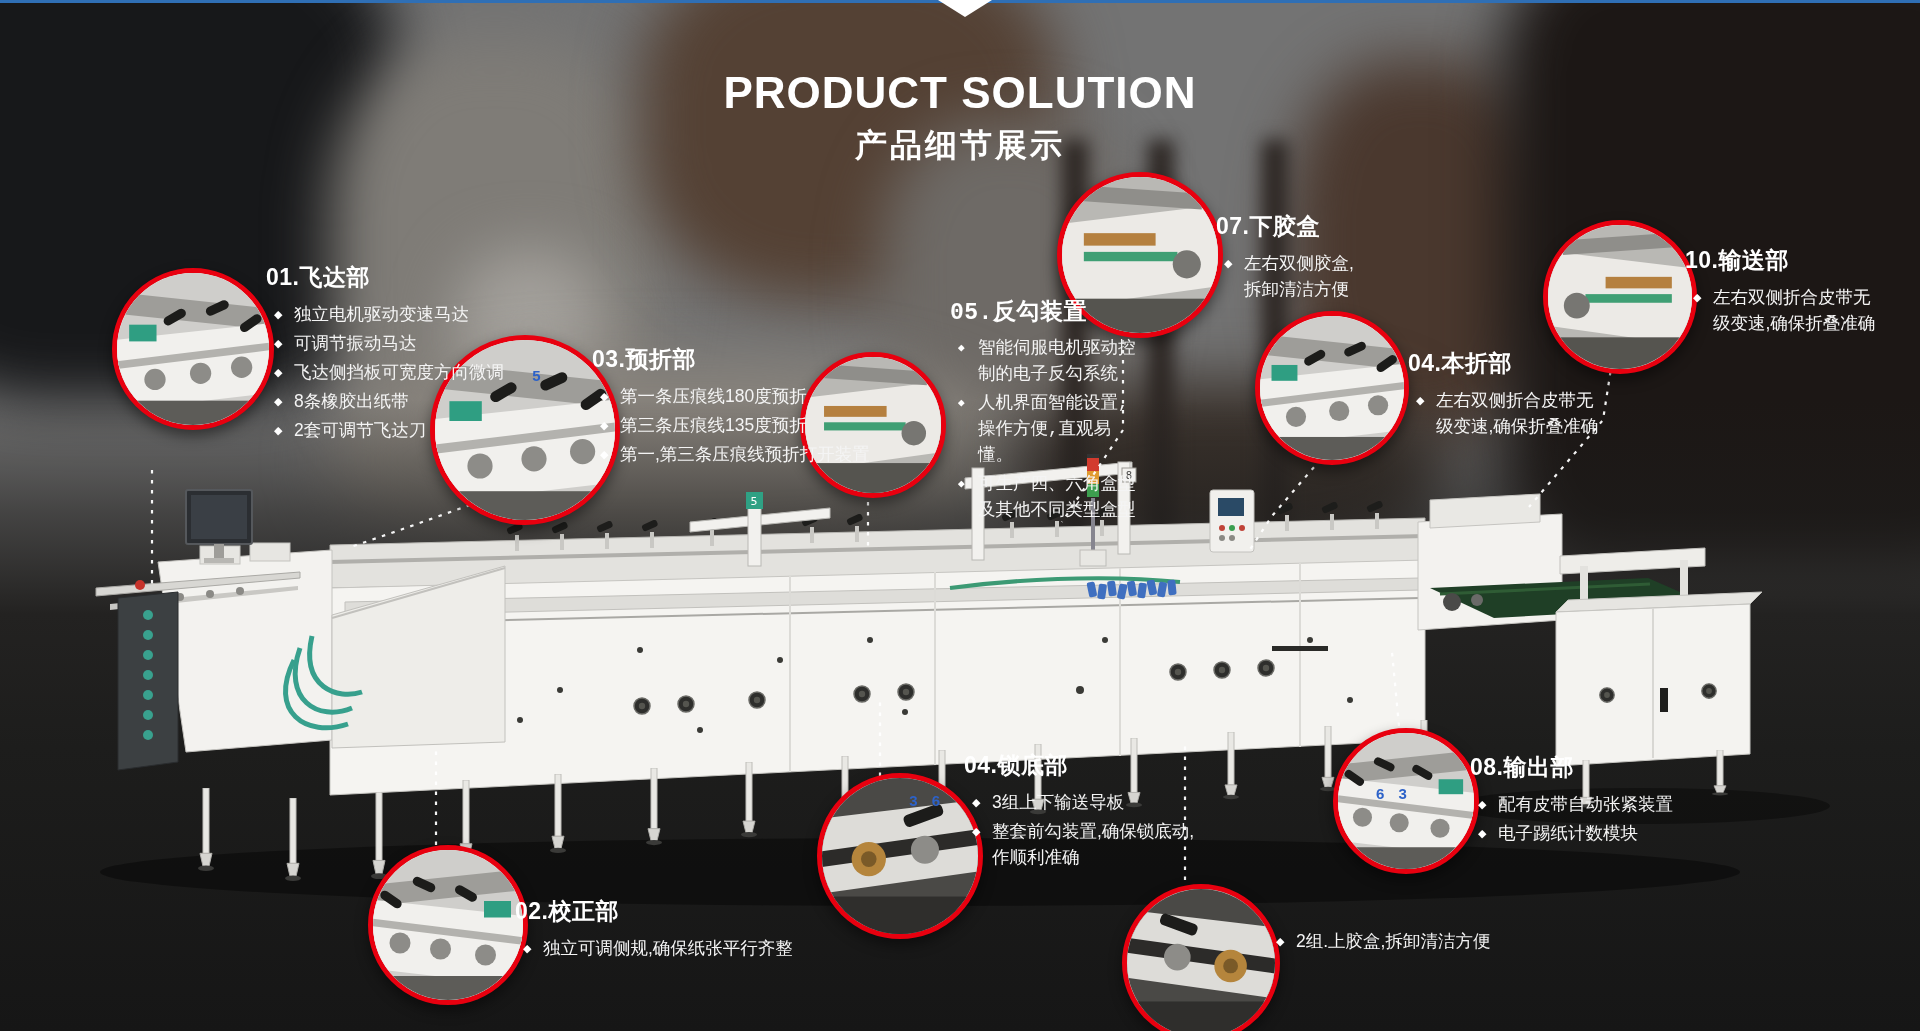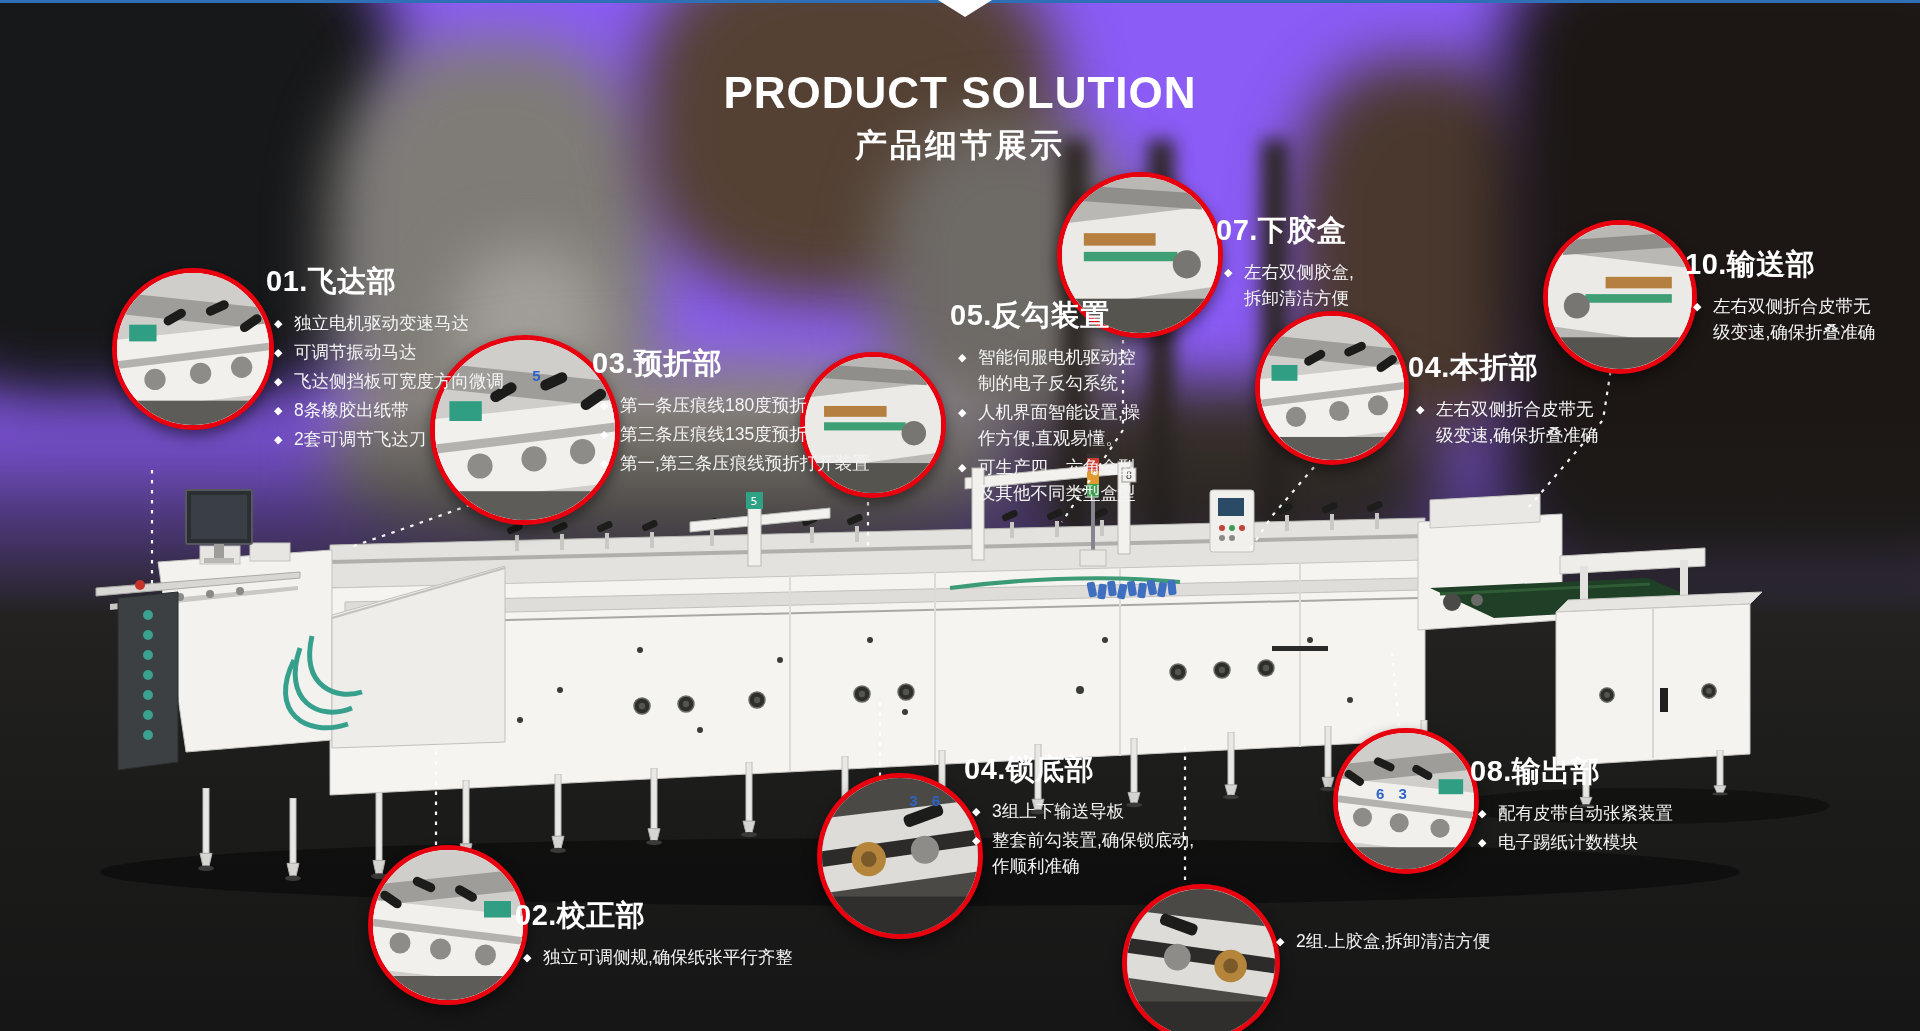--- a/index.html
+++ b/index.html
@@ -1,17 +1,17 @@
 <!DOCTYPE html>
 <html style="--accent: #e8000f;"><head>
 <meta charset="utf-8">
 <style>
   html,body{margin:0;padding:0;background:#111;}
   #page{position:relative;width:1920px;height:1031px;overflow:hidden;
-        background:#8b5cf6;font-family:"Liberation Sans","DejaVu Sans",sans-serif;}
+        background:#737373;font-family:"Liberation Sans","DejaVu Sans",sans-serif;}
   
   .blob{position:absolute;filter:blur(30px);border-radius:40%;}
   .b1{left:-120px;top:-80px;width:520px;height:480px;background:#17181a;border-radius:30%;}
   .b2{left:330px;top:40px;width:330px;height:430px;background:#7f7c77;}
   .b3{left:455px;top:250px;width:150px;height:170px;background:#a3a09b;}
   .b4{left:640px;top:-60px;width:420px;height:360px;background:#544134;}
   .b5{left:880px;top:120px;width:260px;height:330px;background:#6e6a66;}
   .b6{left:330px;top:360px;width:680px;height:200px;background:#88837c;}
   .b7{left:1290px;top:60px;width:260px;height:380px;background:#4a382e;}
   .b8{left:1500px;top:-60px;width:520px;height:640px;background:#1c1715;border-radius:20%;}
@@ -32,41 +32,41 @@
   
   svg.machine{position:absolute;left:0;top:0;width:1920px;height:1031px;}
   
   .circle{position:absolute;border-radius:50%;border:5px solid var(--accent,#e8000f);
      box-shadow:inset 0 0 0 3px #fff, 0 6px 14px rgba(0,0,0,.45);overflow:hidden;background:#cfcecb;}
   .circle svg{position:absolute;left:0;top:0;width:100%;height:100%;}
   .mirror svg{transform:scaleX(-1);}
   .digits{position:absolute;color:#2d62c8;font-weight:bold;font-size:15px;letter-spacing:5px;z-index:3;}
   
   .ct{position:absolute;color:#fff;}
-  .ct h3{margin:0 0 7px 0;font-size:29px;font-weight:bold;letter-spacing:.5px;}
+  .ct h3{margin:0 0 7px 0;font-size:23px;font-weight:bold;letter-spacing:.5px;}
   .ct ul{list-style:none;margin:8px;padding:0;font-size:17.5px;}
   .ct li{position:relative;padding-left:20px;margin:0 0 3px 0;line-height:26px;color:#f4f4f4;}
   .ct li::before{content:"\25C6";position:absolute;left:0;top:0;font-size:11px;line-height:26px;color:#fff;}
   .t4 ul{width:238px;} .t5 ul{width:184px;} .t7 ul{width:138px;} .t9 ul,.t10 ul{width:186px;}
   
   .cc1{left:112px;top:268px;width:152px;height:152px;}
   .cc2{left:368px;top:845px;width:150px;height:150px;}
   .cc3{left:430px;top:335px;width:180px;height:180px;}
   .cc4{left:817px;top:773px;width:156px;height:156px;}
   .cc5{left:800px;top:352px;width:136px;height:136px;}
   .cc6{left:1122px;top:884px;width:148px;height:148px;}
   .cc7{left:1057px;top:172px;width:156px;height:156px;}
   .cc8{left:1333px;top:728px;width:136px;height:136px;}
   .cc9{left:1255px;top:311px;width:144px;height:144px;}
   .cc10{left:1543px;top:220px;width:144px;height:144px;}
   .t1{left:266px;top:262px;width:320px;}
   .t2{left:515px;top:896px;width:340px;}
   .t3{left:592px;top:344px;width:330px;}
   .t4{left:964px;top:750px;width:250px;}
-  .t5{left:950px;top:296px;width:210px;}
+  .t5{left:950px;top:296px;width:210px;font-family:Liberation Mono, monospace;}
   .t6{left:1268px;top:920px;width:340px;}
   .t7{left:1216px;top:211px;width:180px;}
   .t8{left:1470px;top:752px;width:290px;}
   .t9{left:1408px;top:348px;width:210px;}
   .t10{left:1685px;top:245px;width:210px;}
 </style>
 </head>
 <body>
 
 <div id="page">

